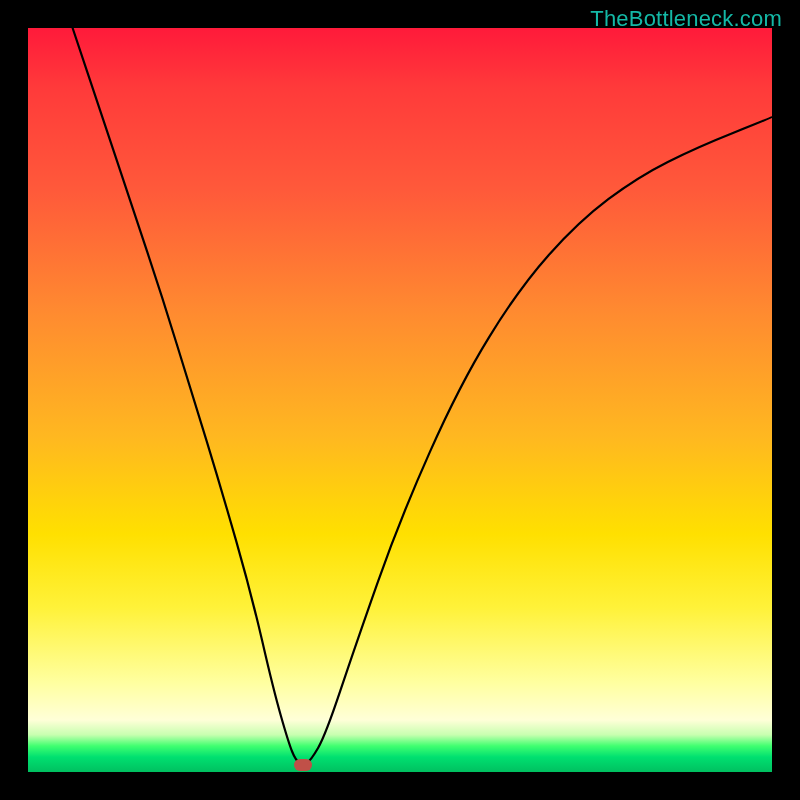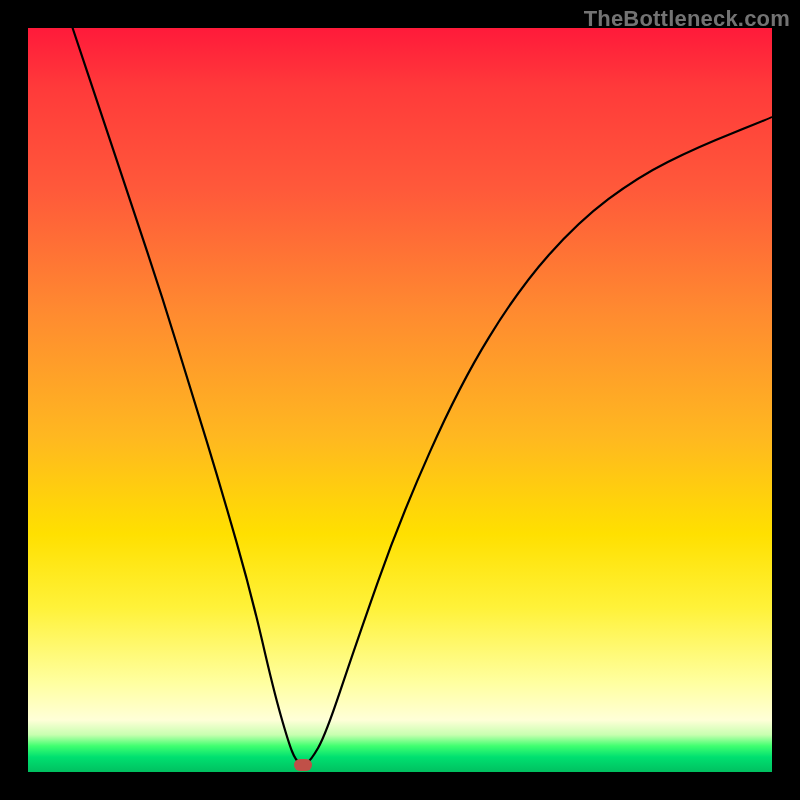--- a/index.html
+++ b/index.html
@@ -37,25 +37,25 @@
       #ffffd8 93%,
       #c8ffb0 95%,
       #40ff70 96.5%,
       #00e070 98%,
       #00c060 100%
     );
   }
   .watermark {
     position: absolute;
     top: 6px;
-    right: 10px;
-    color: #737373;
+    right: 18px;
+    color: #14b8a6;
     font-size: 22px;
     letter-spacing: 0.2px;
-    font-weight: 700;
+    font-weight: 400;
     user-select: none;
   }
   svg.curve {
     position: absolute;
     left: 0;
     top: 0;
     width: 744px;
     height: 744px;
     overflow: visible;
   }

